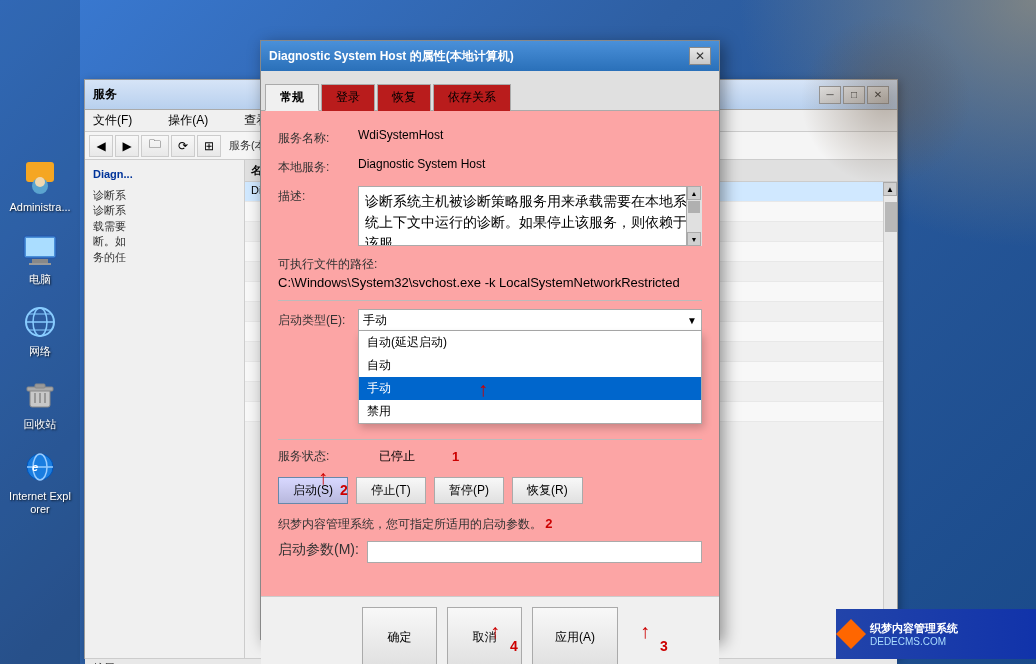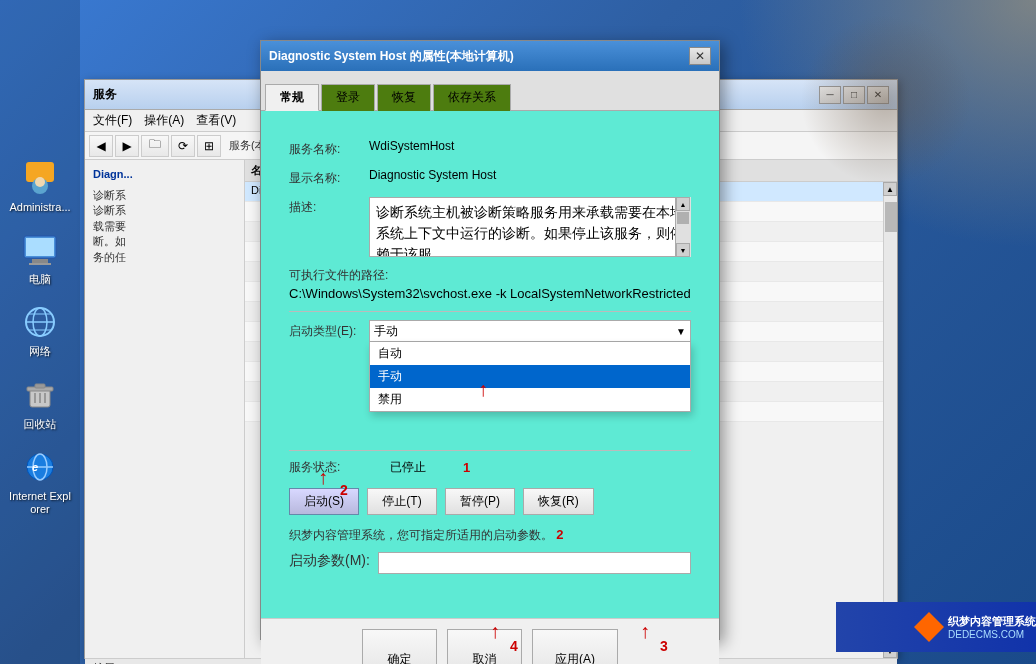--- a/index.html
+++ b/index.html
@@ -124,21 +124,21 @@
       color: #333;
     }
 
     .services-menu {
       height: 22px;
       background: #f0f0f0;
       display: flex;
       align-items: center;
       padding: 0 4px;
       border-bottom: 1px solid #ccc;
-      gap: 4px;
+      gap: 28px;
       font-size: 12px;
     }
 
     .menu-item {
       cursor: pointer;
       padding: 2px 4px;
     }
 
     .services-toolbar {
       height: 28px;
@@ -283,35 +283,35 @@
       padding-left: 4px;
     }
 
     .dialog-tab {
       padding: 4px 14px;
       font-size: 12px;
       cursor: pointer;
       border: 1px solid #aaa;
       border-bottom: none;
       margin-right: 2px;
-      background: #4d7c0f;
+      background: #b91c1c;
       position: relative;
       top: 1px;
     }
 
     .dialog-tab.active {
       background: #f0f0f0;
       font-weight: bold;
       border-bottom: 1px solid #f0f0f0;
       z-index: 1;
     }
 
     .dialog-body {
-      padding: 28px;
-      background: #5eead4;
+      padding: 17px;
+      background: #fca5a5;
     }
 
     .form-row {
       display: flex;
       align-items: flex-start;
       margin-bottom: 10px;
     }
 
     .form-label {
       width: 80px;
@@ -467,26 +467,26 @@
       border: 1px solid #aaa;
       font-size: 12px;
       cursor: pointer;
       min-width: 75px;
       text-align: center;
     }
 
     
     .watermark {
       position: absolute;
-      bottom: 12px; right: 0;
+      bottom: 5px; right: 0;
       width: 200px; height: 50px;
       background: linear-gradient(to right, #2244aa, #1133aa);
       display: flex;
       align-items: center;
-      justify-content: flex-end;
+      justify-content: flex-start;
       z-index: 50;
     }
   </style>
 </head>
 <body>
 
 <div class="desktop">
 
   <div class="taskbar-left">
     <div class="desktop-icon">
@@ -705,21 +705,21 @@
     </div>
 
     <div class="dialog-body">
 
       <div class="form-row">
         <span class="form-label">服务名称:</span>
         <span class="form-value">WdiSystemHost</span>
       </div>
 
       <div class="form-row">
-        <span class="form-label">显示名称:</span>
+        <span class="form-label">本地服务:</span>
         <span class="form-value">Diagnostic System Host</span>
       </div>
 
       <div class="form-row">
         <span class="form-label">描述:</span>
         <div style="flex:1;position:relative;">
           <div class="desc-box">
             <span>诊断系统主机被诊断策略服务用来承载需要在本地系统上下文中运行的诊断。如果停止该服务，则依赖于该服</span>
           </div>
           <div style="position:absolute;right:0;top:0;width:16px;height:60px;background:#e0e0e0;border-left:1px solid #aaa;">
@@ -739,20 +739,21 @@
 
       <div class="startup-row">
         <span class="startup-label">启动类型(E):</span>
         <div class="startup-select-wrapper">
           <div style="width:100%;height:22px;border:1px solid #aaa;background:white;font-size:12px;padding:0 4px;display:flex;align-items:center;justify-content:space-between;">
             <span>手动</span>
             <span style="font-size:10px;">▼</span>
           </div>
 
           <div class="dropdown-list">
+            <div class="dropdown-item">自动(延迟启动)</div>
             <div class="dropdown-item">自动</div>
             <div class="dropdown-item selected">手动</div>
             <div class="dropdown-item">禁用</div>
           </div>
         </div>
       </div>
 
       <div style="height:90px;"></div>
 
       <hr class="divider-line">

